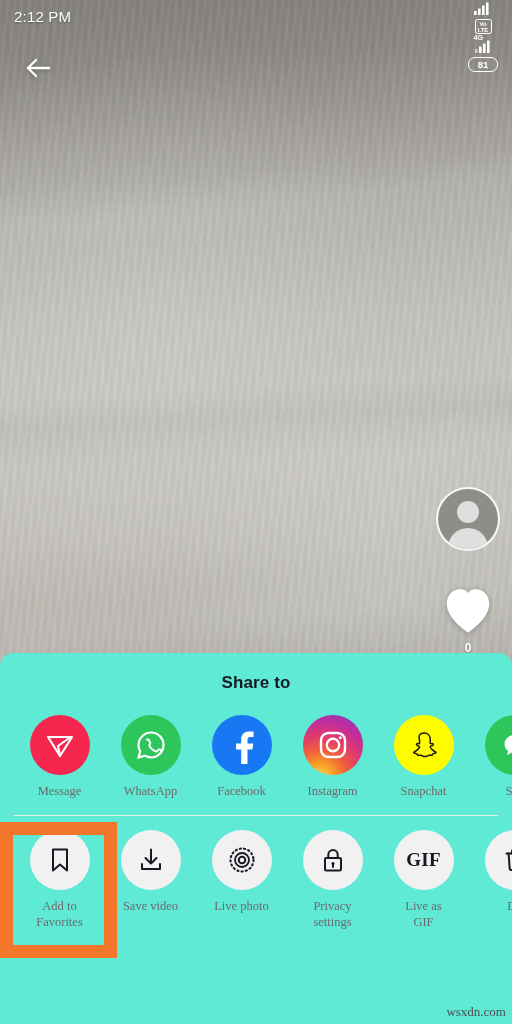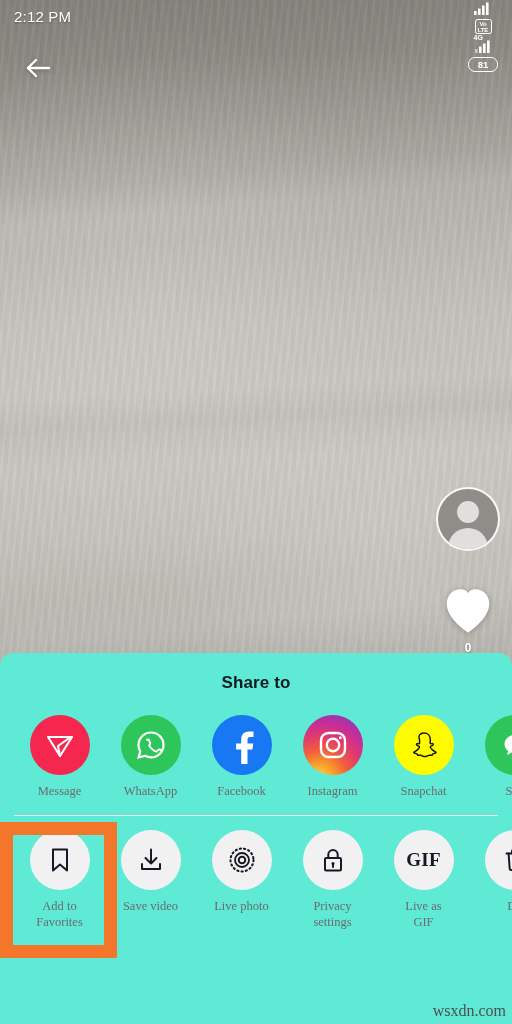--- a/index.html
+++ b/index.html
@@ -178,21 +178,21 @@
     position:absolute;
     left:0; top:822px;
     width:117px; height:136px;
     border:13px solid #f4762a;
     z-index:20;
     pointer-events:none;
   }
 
   #watermark{
     position:absolute; right:6px; bottom:4px;
-    font-size:16px; color:#4e4e52;
+    font-size:13px; color:#4e4e52;
     z-index:30;
     font-family:"Liberation Serif", serif;
   }
 </style>
 </head>
 <body>
 
 <div id="video-bg">
   <div id="video-grain"></div>
   <div id="video-streaks"></div>

